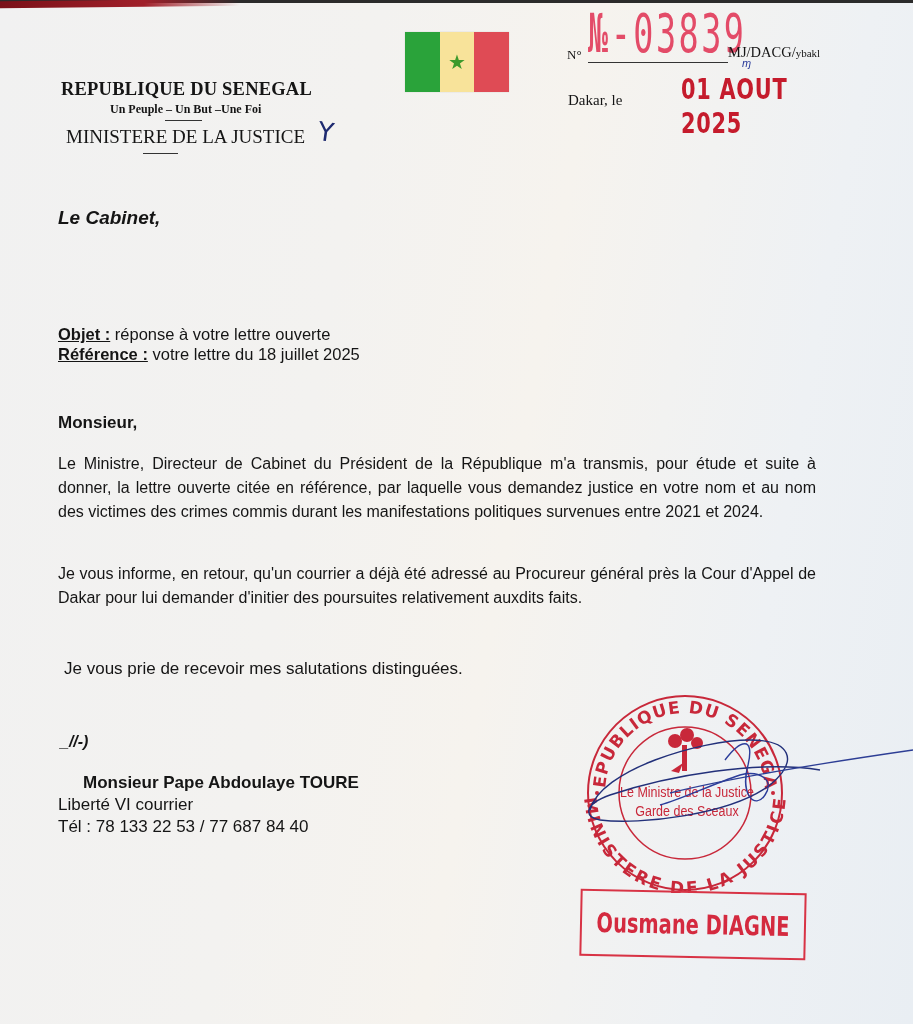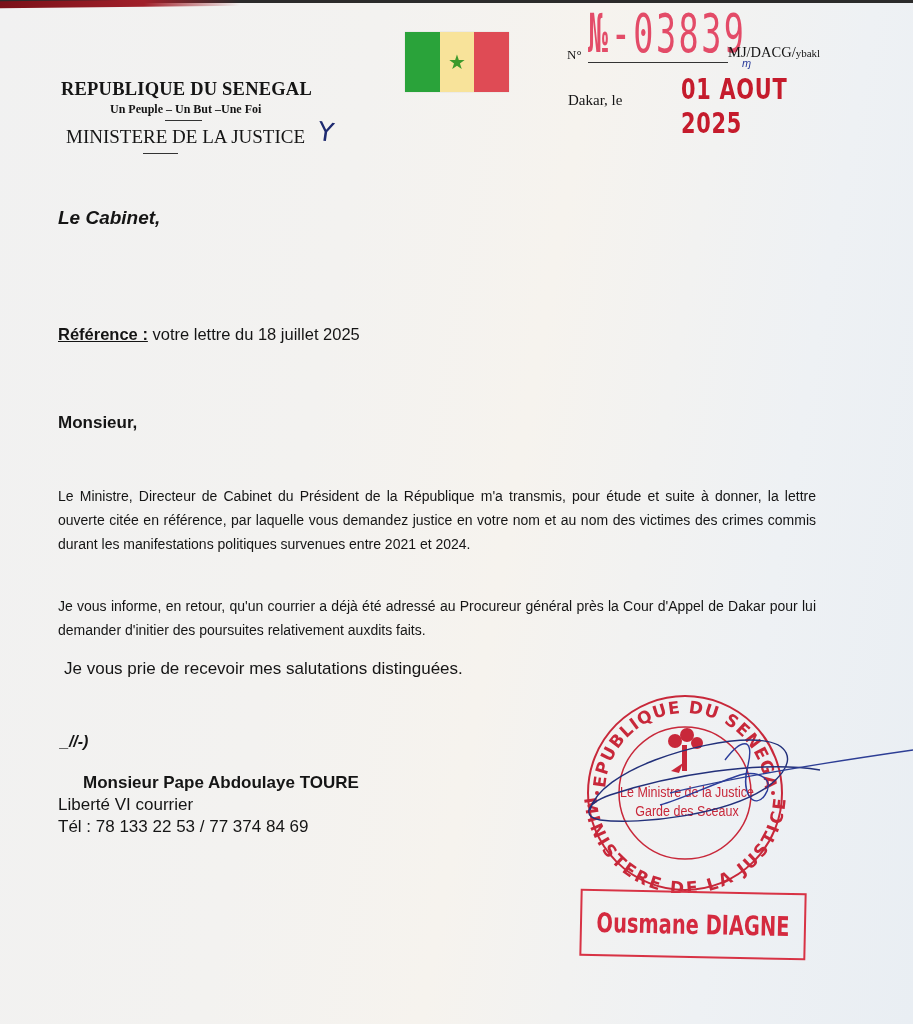--- a/index.html
+++ b/index.html
@@ -30,21 +30,21 @@
   .no-underline { left:588px; top:62px; width:140px; height:1px; background:#333; }
   .ref-code { left:728px; top:44px; font-size:14.5px; }
   .ref-suffix { font-size:11px; }
   .initials { left:742px; top:57px; font-size:11px; color:#2a3b9a; font-style:italic; }
   .dakar-le { left:568px; top:92px; font-size:15px; }
   .date-stamp { left:681px; top:72px; font-size:29px; color:#c51b2c; font-weight:bold; font-family:"DejaVu Sans", sans-serif; transform:scaleX(0.72); transform-origin:left top; letter-spacing:1px; }
   .le-ministre { left:58px; top:207px; font-size:19px; font-weight:bold; font-style:italic; }
   .obj { left:58px; top:324px; font-size:16.5px; line-height:20px; }
   .obj .lbl { font-weight:bold; text-decoration:underline; }
   .monsieur { left:58px; top:413px; font-size:17px; font-weight:bold; }
-  .para { left:58px; width:758px; font-size:14px; line-height:24px; text-align:justify;margin-top:32px; }
+  .para { left:58px; width:758px; font-size:16px; line-height:24px; text-align:justify; }
   .p1 { top:452px; }
   .p2 { top:562px; }
   .p3 { left:64px; top:659px; font-size:17px; }
   .sig-mark { left:60px; top:733px; font-size:16px; font-weight:bold; font-style:italic; }
   .addr { left:58px; top:772px; font-size:17px; line-height:22px; }
   .addr .name { font-weight:bold;margin-left:25px; }
   .addr .city { text-decoration:underline; }
   .seal { left:583px; top:693px; }
   .name-stamp { left:580px; top:891px; width:222px; height:63px; border:2px solid #d83345; transform:rotate(1.2deg); display:flex; align-items:center; justify-content:center; }
   .name-stamp span { color:#d42a3f; font-weight:bold; font-size:27px; font-family:"DejaVu Sans", sans-serif; transform:scaleX(0.72); white-space:nowrap; }
@@ -73,32 +73,33 @@
 <div class="abs no-stamp">№-03839</div>
 <div class="abs serif no-label">N°</div>
 <div class="abs no-underline"></div>
 <div class="abs serif ref-code"><span>MJ/DACG/</span><span class="ref-suffix">ybakl</span></div>
 <div class="abs initials">ɱ</div>
 <div class="abs serif dakar-le">Dakar, le</div>
 <div class="abs date-stamp">01 AOUT 2025</div>
 
 <div class="abs le-ministre">Le Cabinet,</div>
 <div class="abs obj">
+  <div><span class="lbl">Objet :</span><span> réponse à votre lettre ouverte</span></div>
   <div><span class="lbl">Référence :</span><span> votre lettre du 18 juillet 2025</span></div>
 </div>
 <div class="abs monsieur">Monsieur,</div>
 <div class="abs para p1">Le Ministre, Directeur de Cabinet du Président de la République m'a transmis, pour étude et suite à donner, la lettre ouverte citée en référence, par laquelle vous demandez justice en votre nom et au nom des victimes des crimes commis durant les manifestations politiques survenues entre 2021 et 2024.</div>
 <div class="abs para p2">Je vous informe, en retour, qu'un courrier a déjà été adressé au Procureur général près la Cour d'Appel de Dakar pour lui demander d'initier des poursuites relativement auxdits faits.</div>
 <div class="abs p3">Je vous prie de recevoir mes salutations distinguées.</div>
 <div class="abs sig-mark">_//-)</div>
 
 <div class="abs addr">
   <div class="name">Monsieur Pape Abdoulaye TOURE</div>
   <div>Liberté VI courrier</div>
-  <div>Tél : 78 133 22 53 / 77 374 84 69</div>
+  <div>Tél : 78 133 22 53 / 77 687 84 40</div>
 </div>
 
 <svg class="abs seal" width="210" height="200" viewBox="0 0 210 200">
   <defs>
     <path id="arcTop" d="M 22 100 A 80 80 0 0 1 182 100"></path>
     <path id="arcBot" d="M 14 100 A 88 88 0 0 0 190 100"></path>
   </defs>
   <circle cx="102" cy="100" r="97" fill="none" stroke="#c8283a" stroke-width="2"></circle>
   <circle cx="102" cy="100" r="66" fill="none" stroke="#c8283a" stroke-width="1.5"></circle>
   <text font-family="DejaVu Sans, sans-serif" font-weight="bold" font-size="17" fill="#c8283a" letter-spacing="1"><textPath href="#arcTop" startOffset="50%" text-anchor="middle">REPUBLIQUE DU SENEGAL</textPath></text>

